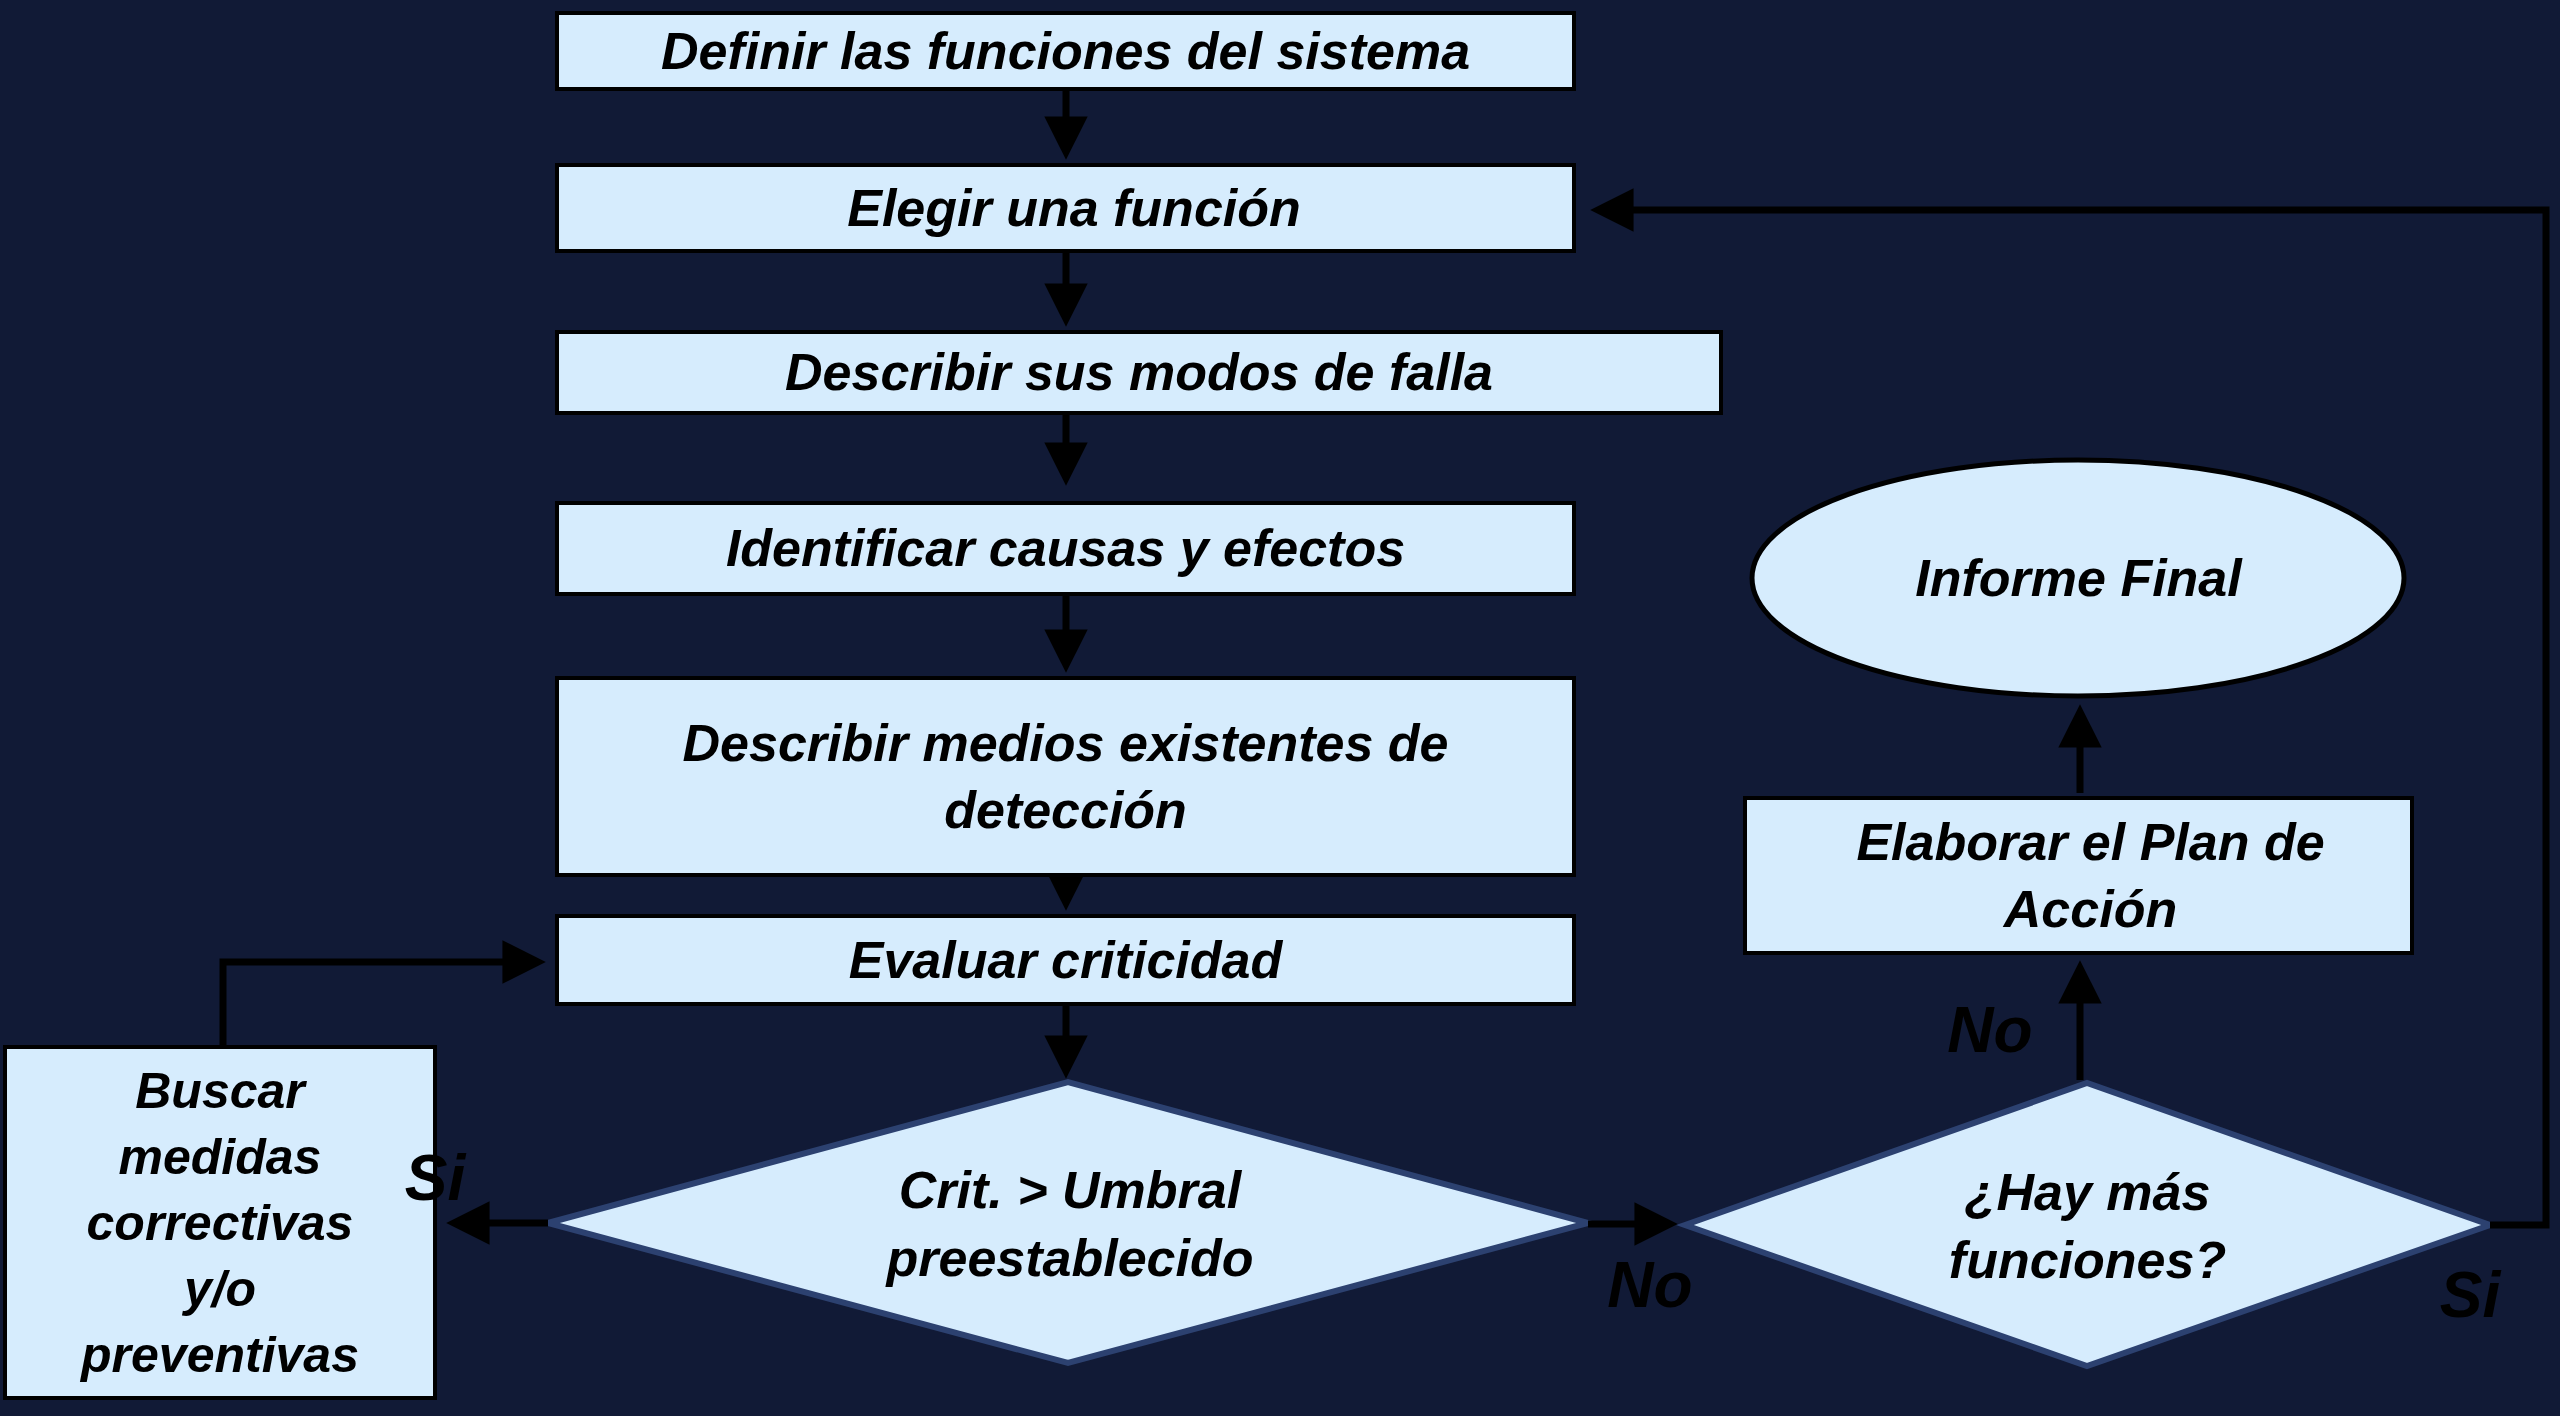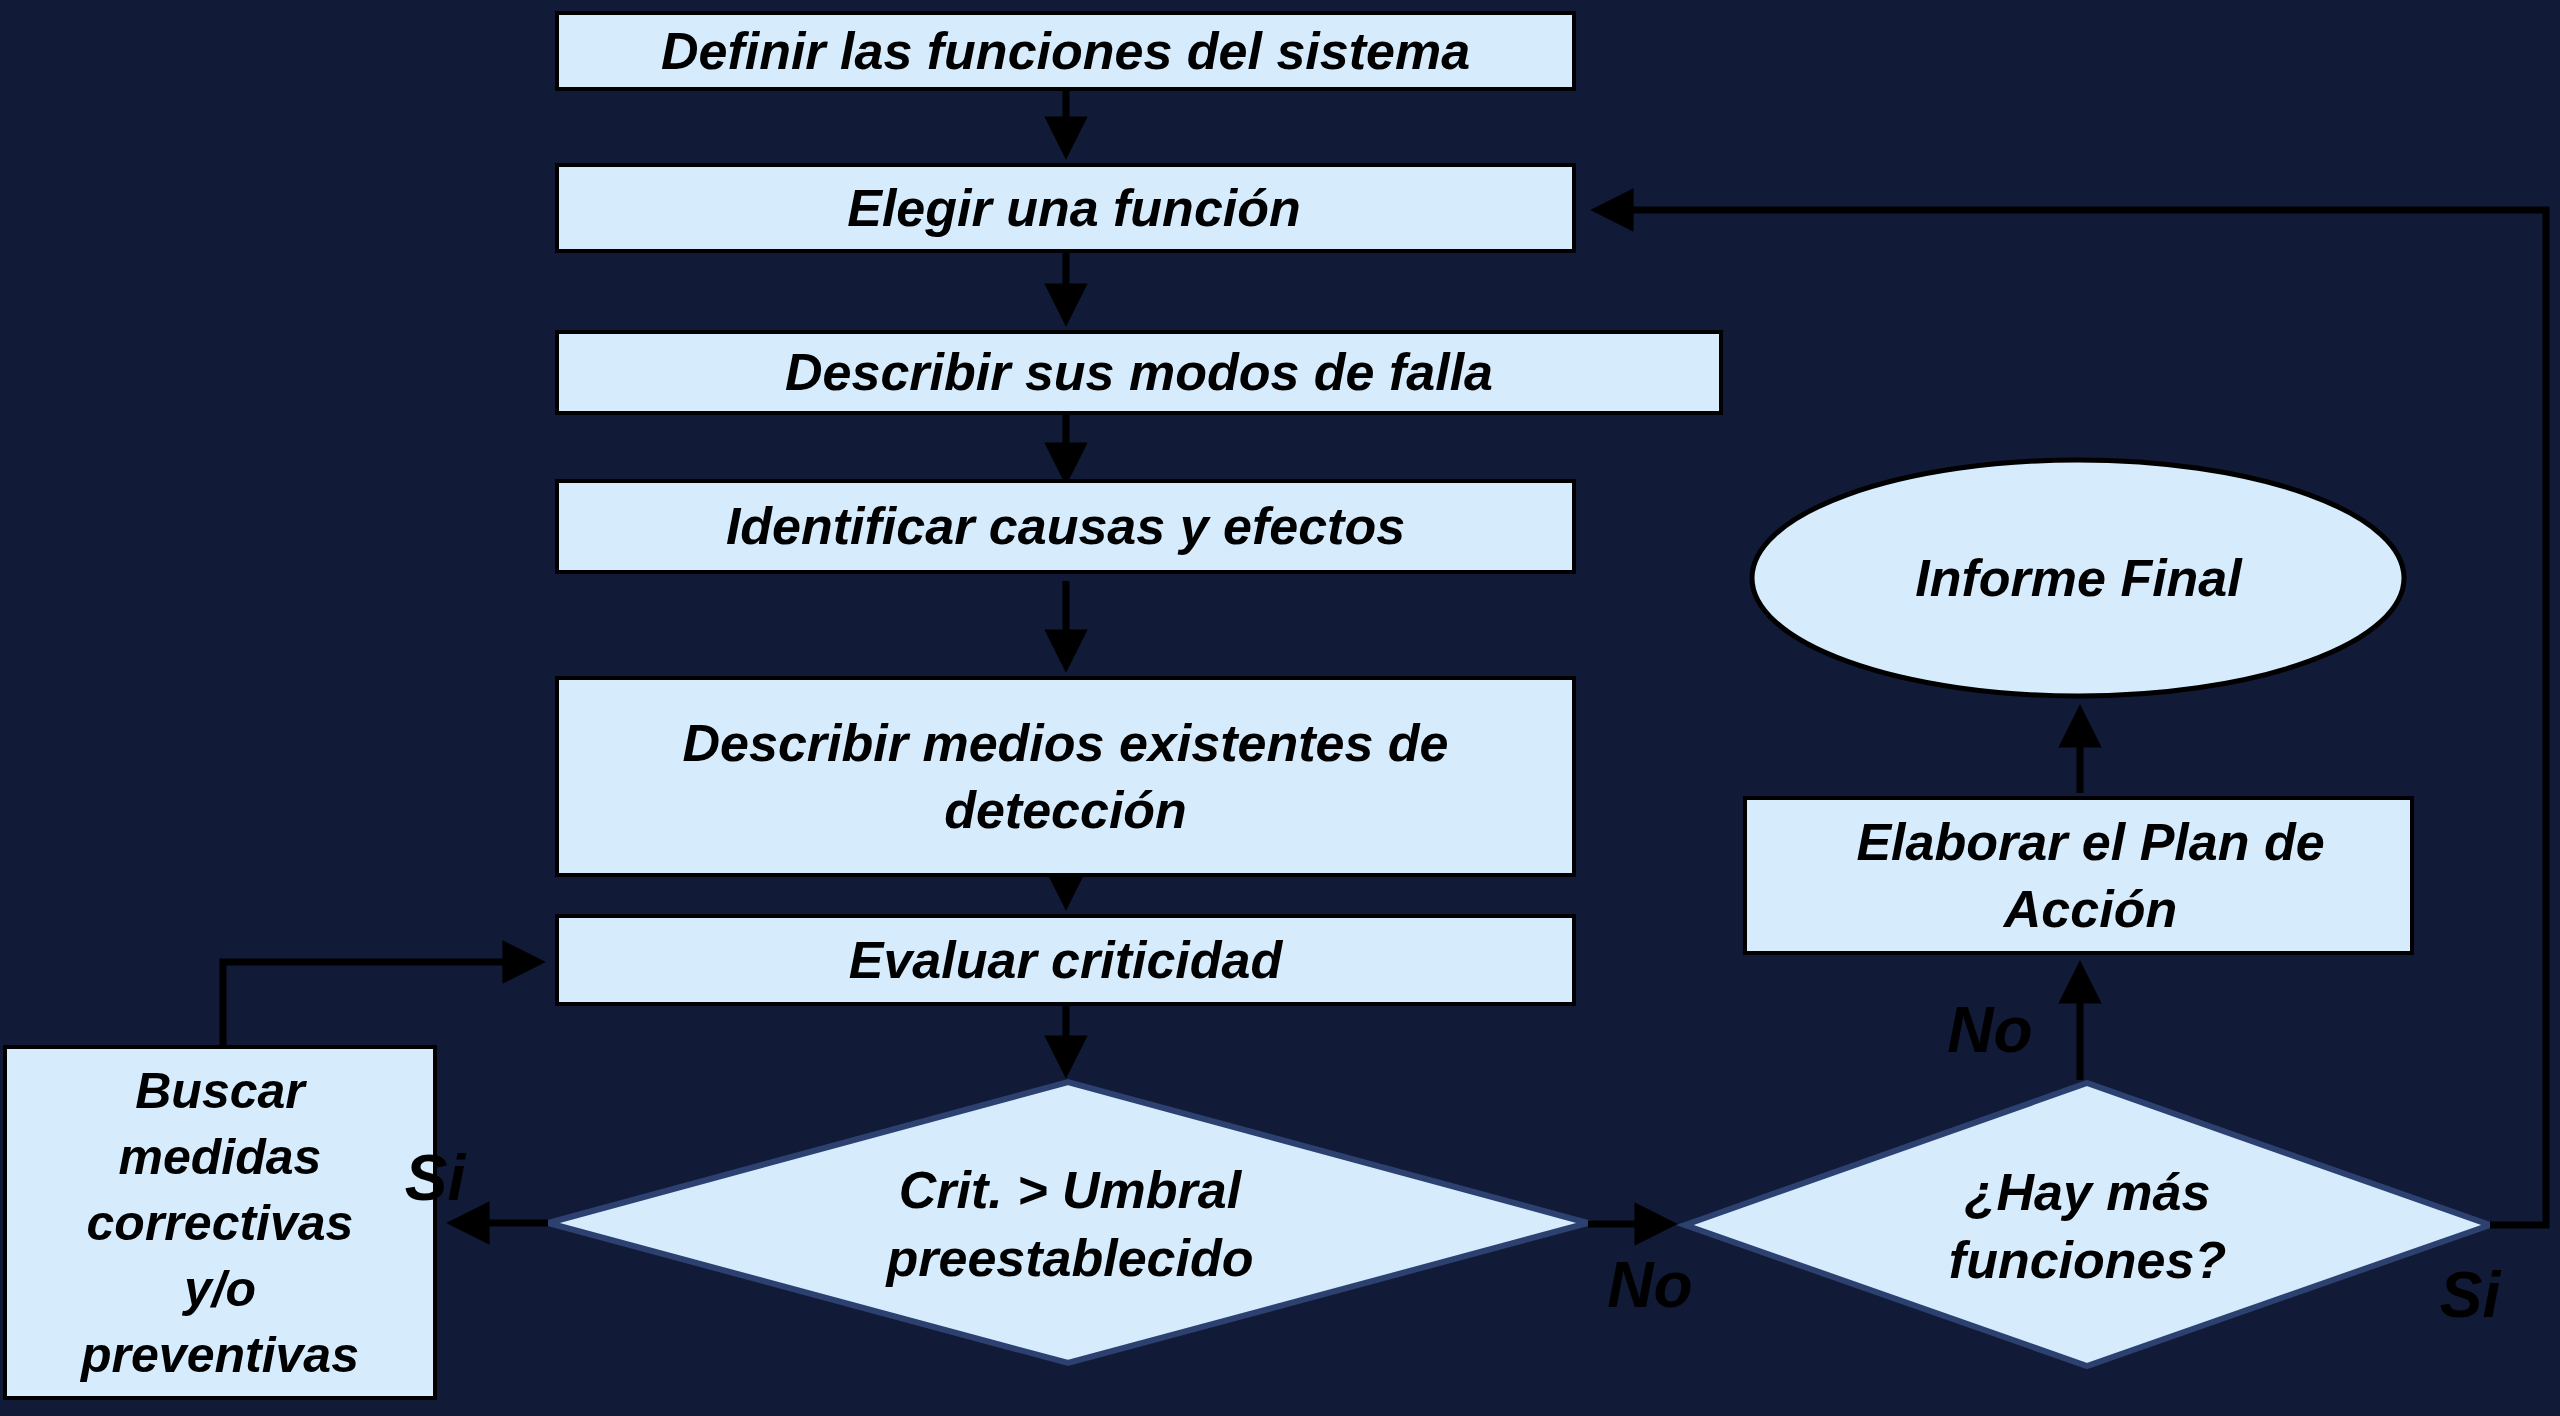--- a/index.html
+++ b/index.html
@@ -57,21 +57,21 @@
     align-items: center;
     justify-content: center;
     font-weight: bold;
     font-style: italic;
     font-size: 64px;
   }
   
   #n-definir  { left: 555px;  top: 0;   width: 1021px; height: 80px; margin-top: 11px;  }
   #n-elegir   { left: 555px;  top: 163px;  width: 1021px; height: 90px; padding-left: 17px;  }
   #n-modos    { left: 555px;  top: 330px;  width: 1168px; height: 85px;  }
-  #n-causas   { left: 555px;  top: 479px;  width: 1021px; height: 95px;  }
+  #n-causas   { left: 555px;  top: 501px;  width: 1021px; height: 95px;  }
   #n-medios   { left: 555px;  top: 676px;  width: 1021px; height: 201px; }
   #n-evaluar  { left: 555px;  top: 914px;  width: 1021px; height: 92px;  }
   #n-buscar   { left: 3px;    top: 1045px; width: 434px;  height: 355px; font-size: 50px; line-height: 1.32; }
   #n-plan     { left: 1743px; top: 796px;  width: 671px;  height: 159px; padding-left: 24px; }
   #t-criticidad { left: 700px;  top: 1130px; width: 740px; height: 190px; }
   #t-haymas     { left: 1800px; top: 1137px; width: 575px; height: 180px; }
   #t-informe    { left: 1752px; top: 462px;  width: 653px; height: 233px; }
   #lbl-si-left  { left: 360px;  top: 1140px; width: 150px; height: 75px; }
   #lbl-no-mid   { left: 1575px; top: 1245px; width: 150px; height: 80px; }
   #lbl-no-up    { left: 1915px; top: 990px;  width: 150px; height: 80px; }

